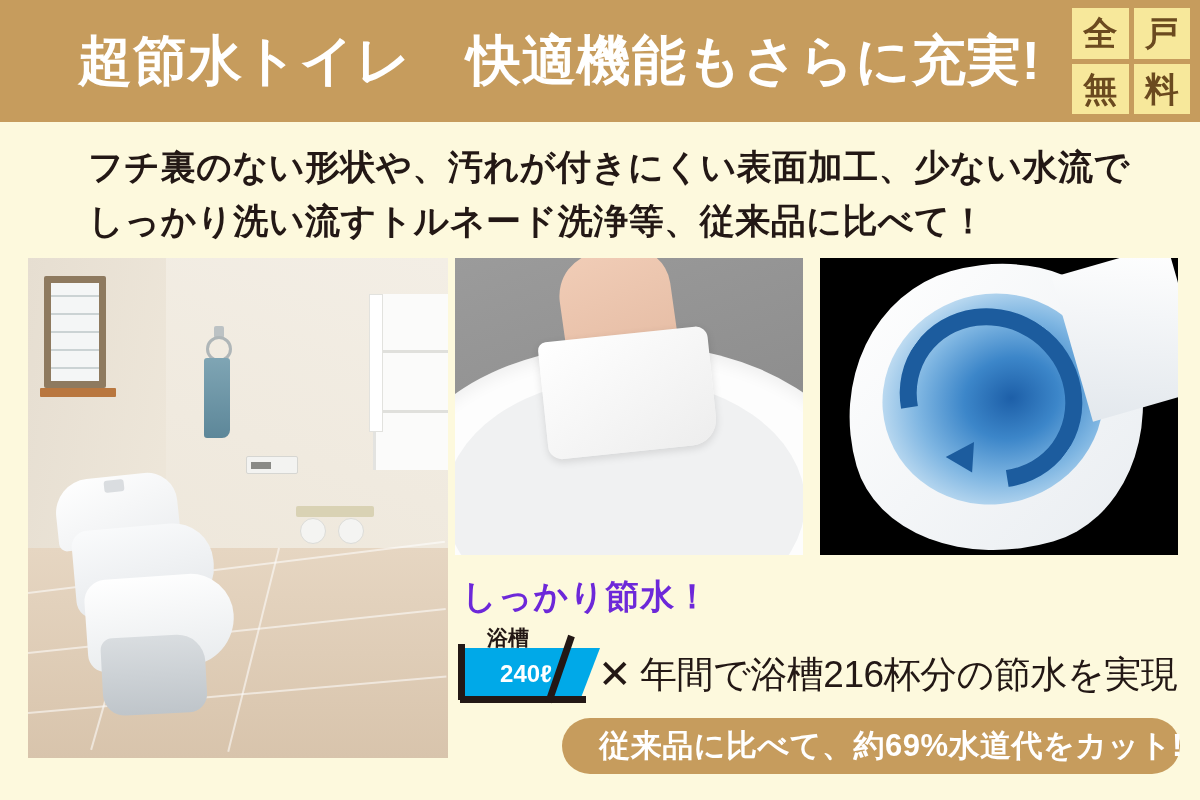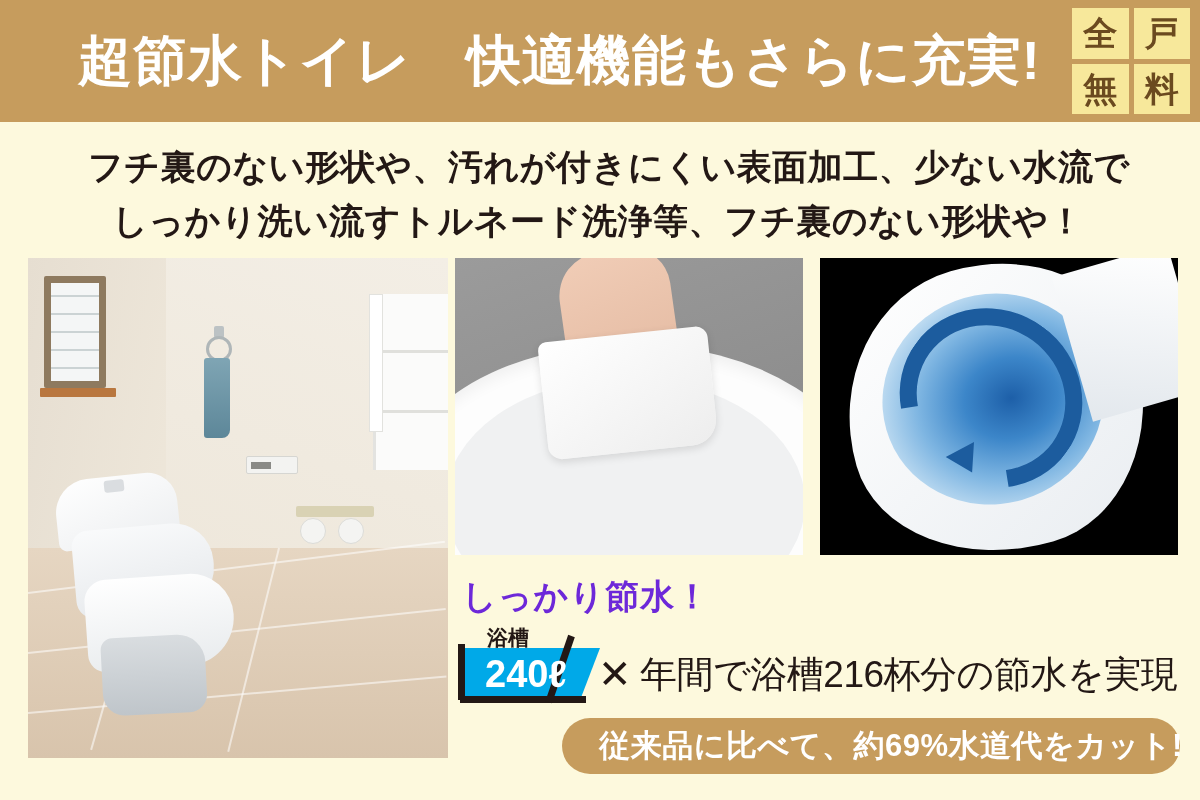--- a/index.html
+++ b/index.html
@@ -68,21 +68,21 @@
     position: absolute;
     left: 88px;
     top: 140px;
     width: 1020px;
     font-size: 35px;
     font-weight: bold;
     color: #231815;
     line-height: 54px;
     letter-spacing: 0.5px;
   }
-  .lead-line { display: block; white-space: nowrap; text-align: center; }
+  .lead-line { display: block; white-space: nowrap; }
 
   
   .photo {
     position: absolute;
     overflow: hidden;
   }
 
   
   .photo-room {
     left: 28px; top: 258px;
@@ -363,21 +363,21 @@
     position: absolute; left: 110px; top: -12px;
     width: 7px; height: 70px;
     background: #231815;
     transform: rotate(19deg);
     transform-origin: top center;
   }
   .tub-value {
     position: absolute; left: 10px; top: 4px;
     width: 116px;
     text-align: center;
-    font-size: 38px;
+    font-size: 24px;
     font-weight: bold;
     color: #FFFFFF;
     line-height: 44px;
     white-space: nowrap;
   }
 
   .multiply-sign {
     position: absolute;
     left: 598px; top: 652px;
     font-size: 40px;
@@ -427,21 +427,21 @@
     <div class="badge-grid">
       <div class="badge-cell">全</div>
       <div class="badge-cell">戸</div>
       <div class="badge-cell">無</div>
       <div class="badge-cell">料</div>
     </div>
   </div>
 
   <div class="lead">
     <span class="lead-line">フチ裏のない形状や、汚れが付きにくい表面加工、少ない水流で</span>
-    <span class="lead-line">しっかり洗い流すトルネード洗浄等、フチ裏のない形状や！</span>
+    <span class="lead-line">しっかり洗い流すトルネード洗浄等、従来品に比べて！</span>
   </div>
 
   <div class="photo photo-room">
     <div class="room-wall-left"></div>
     <div class="room-wall-right"></div>
     <div class="baseboard"></div>
 
     <div class="room-floor">
       <div class="floor-tile-line" style="left:0;top:44px;width:420px;height:2px;transform:rotate(-7deg);transform-origin:left center;"></div>
       <div class="floor-tile-line" style="left:0;top:104px;width:420px;height:2px;transform:rotate(-6deg);transform-origin:left center;"></div>

